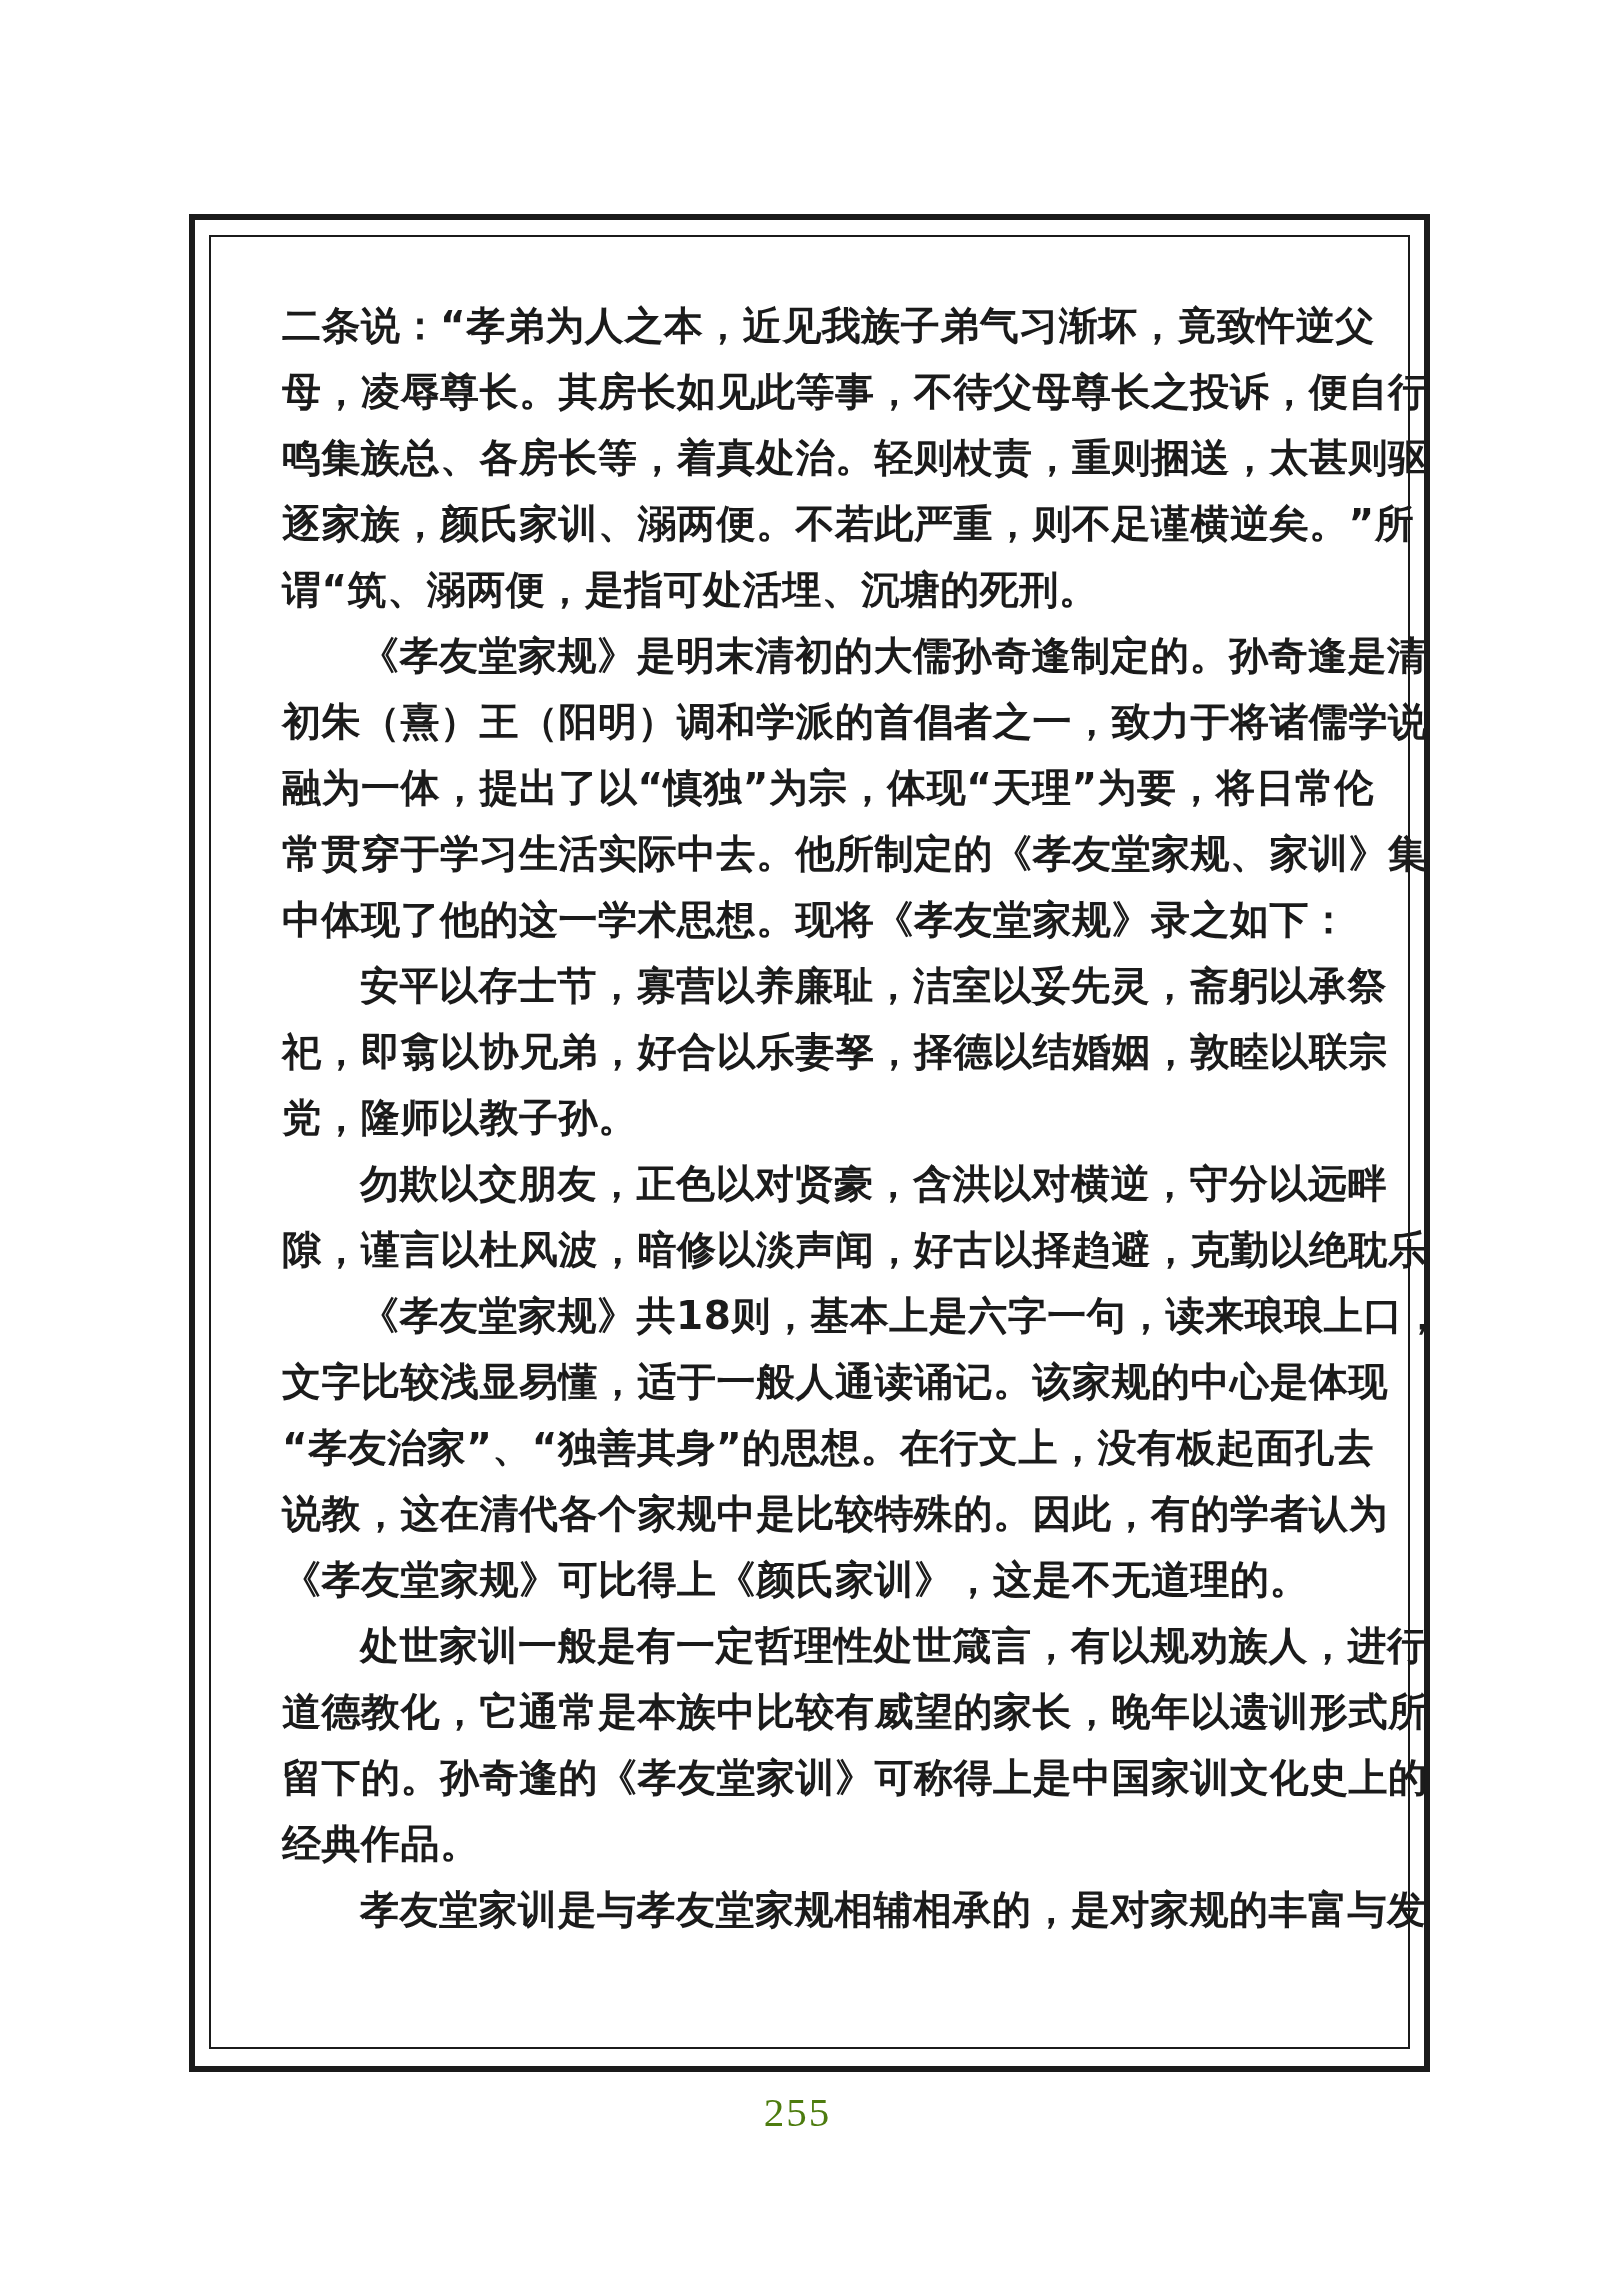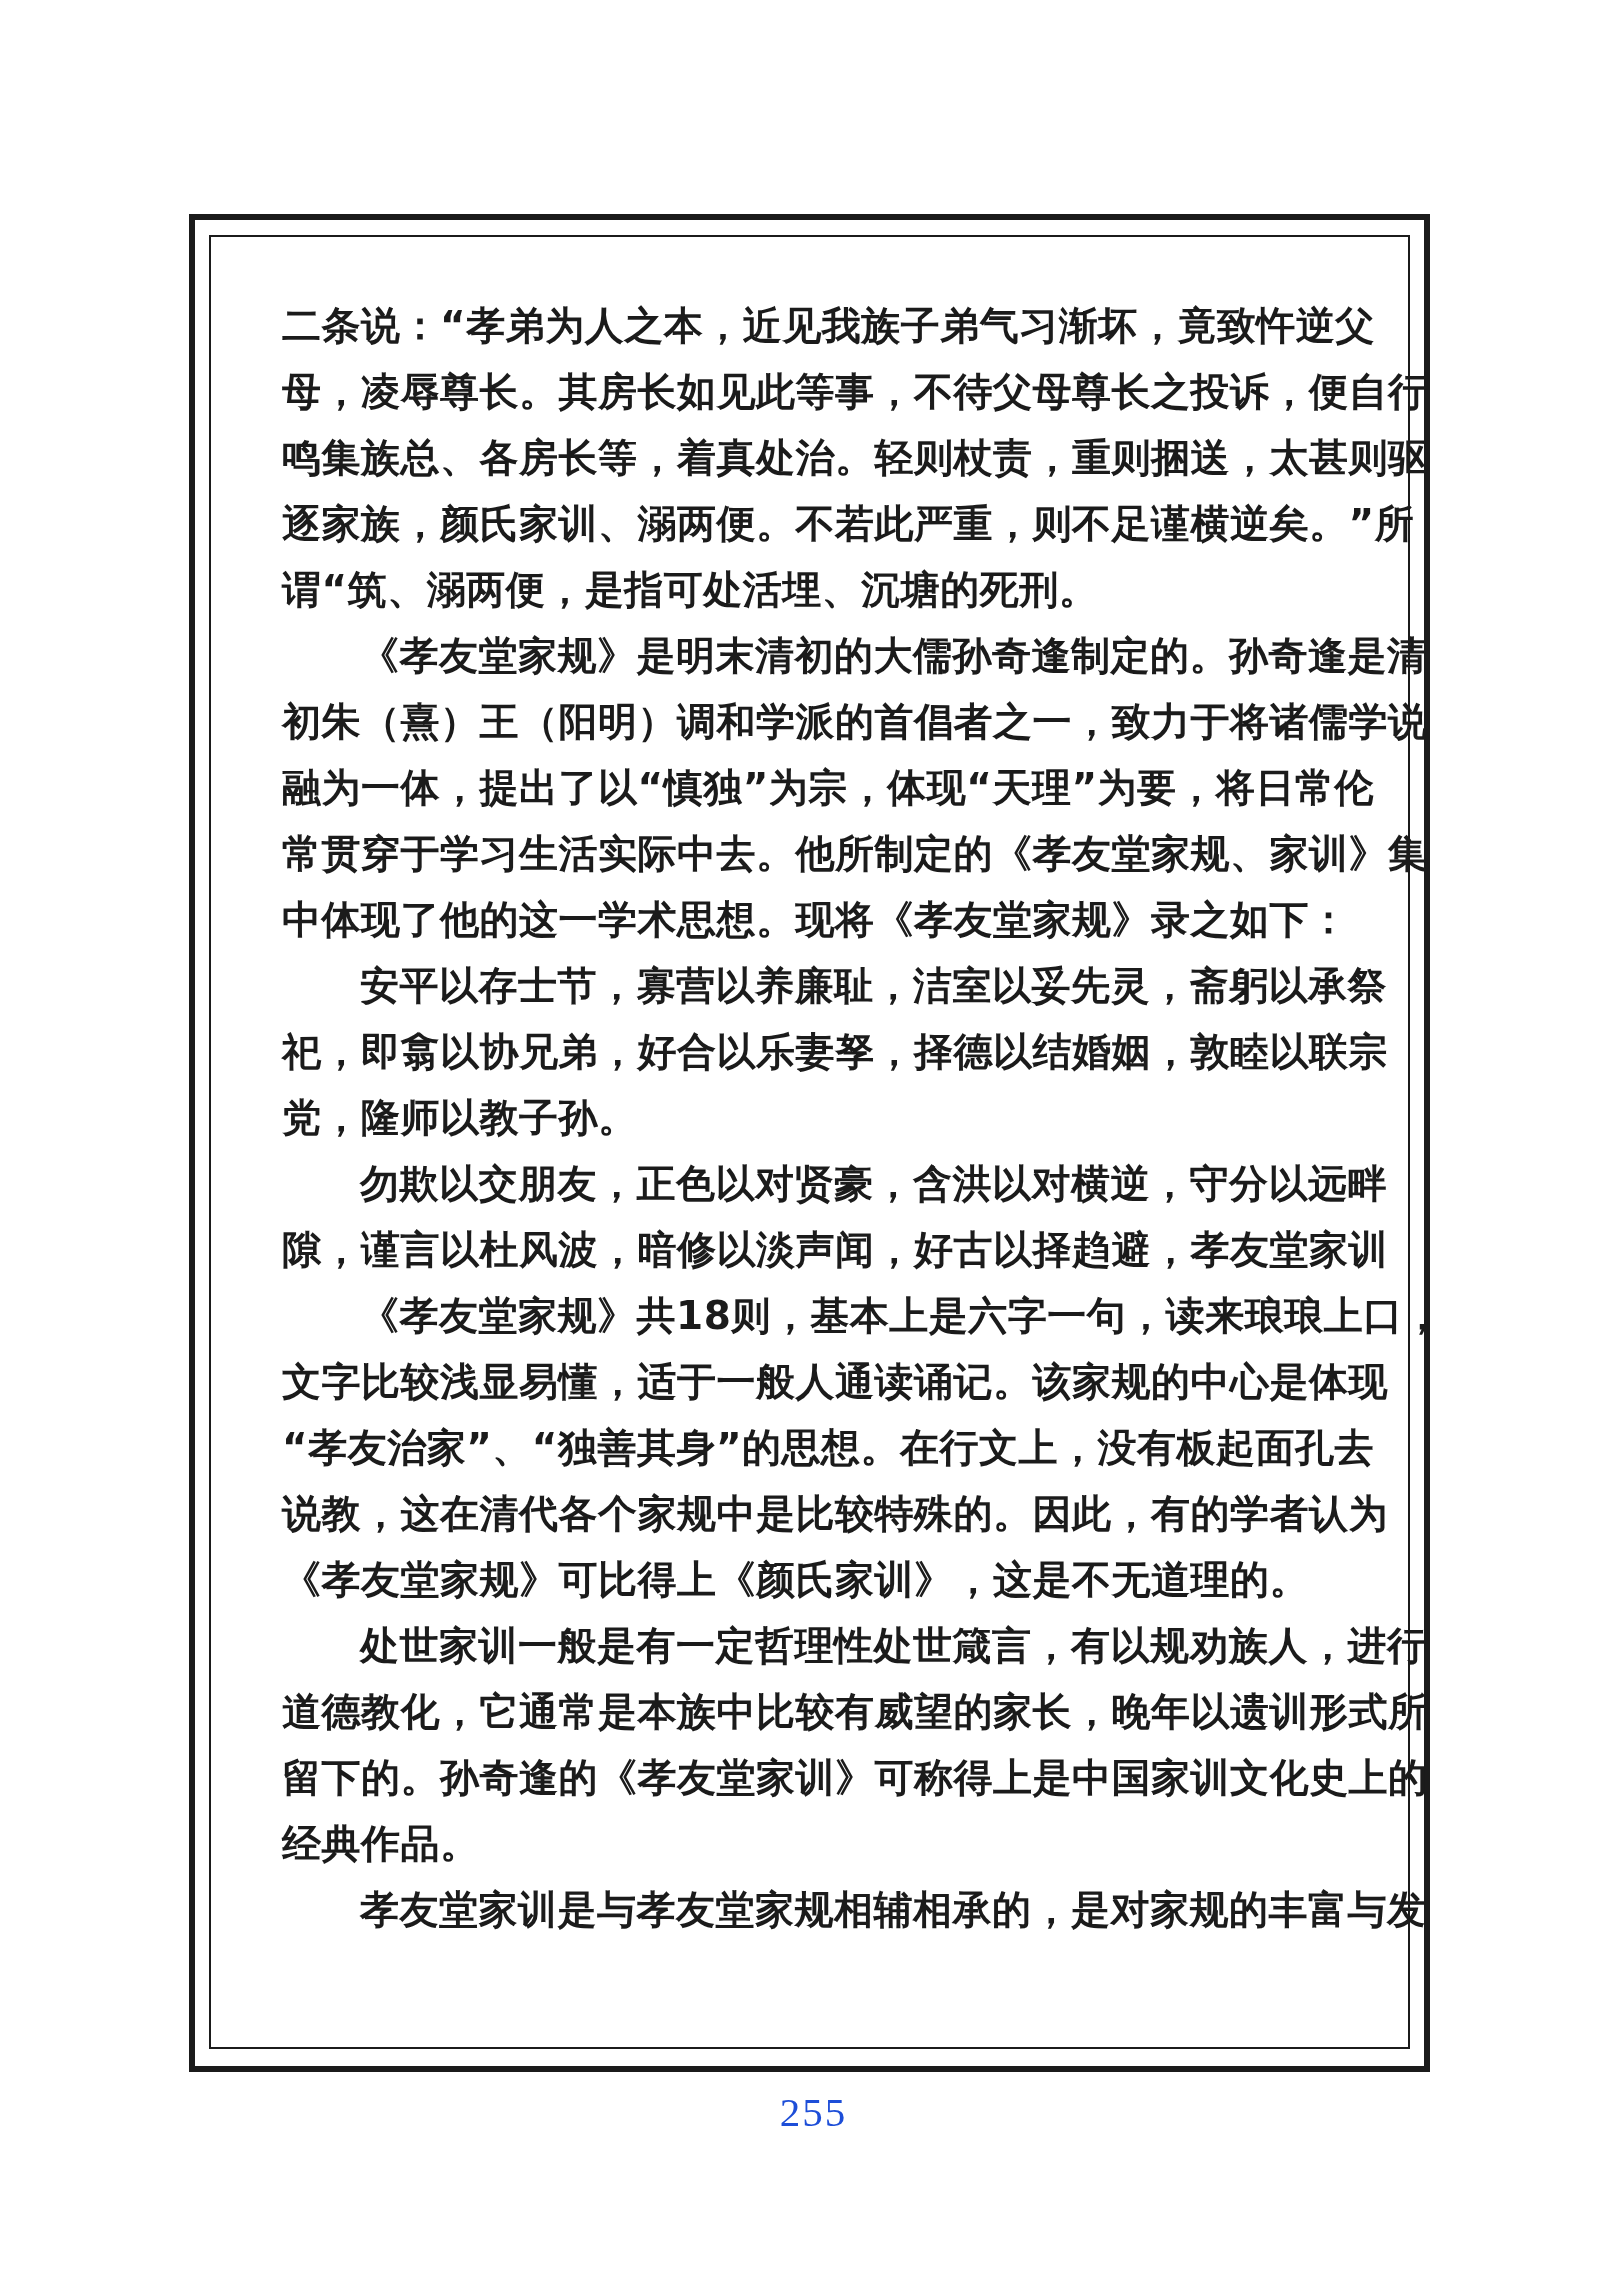--- a/index.html
+++ b/index.html
@@ -44,28 +44,28 @@
     font-weight: bold;
     letter-spacing: 0.5px;
     white-space: nowrap;
     color: #1b1b1b;
   }
   .text-line.indent {
     padding-left: 78px;
   }
   .page-number {
     position: absolute;
-    left: 192px;
+    left: 176px;
     top: 2088px;
     width: 1243px;
     text-align: center;
     font-family: "Liberation Serif", serif;
     font-size: 41px;
     font-weight: normal;
-    color: #1d4ed8;
+    color: #4d7c0f;
     letter-spacing: 2px;
   }
 </style>
 </head>
 <body>
 
 <div class="page">
   <div class="frame-outer"></div>
   <div class="frame-inner"></div>
 
@@ -77,21 +77,21 @@
       <div class="text-line">谓“筑、溺两便，是指可处活埋、沉塘的死刑。</div>
       <div class="text-line indent">《孝友堂家规》是明末清初的大儒孙奇逢制定的。孙奇逢是清</div>
       <div class="text-line">初朱（熹）王（阳明）调和学派的首倡者之一，致力于将诸儒学说</div>
       <div class="text-line">融为一体，提出了以“慎独”为宗，体现“天理”为要，将日常伦</div>
       <div class="text-line">常贯穿于学习生活实际中去。他所制定的《孝友堂家规、家训》集</div>
       <div class="text-line">中体现了他的这一学术思想。现将《孝友堂家规》录之如下：</div>
       <div class="text-line indent">安平以存士节，寡营以养廉耻，洁室以妥先灵，斋躬以承祭</div>
       <div class="text-line">祀，即翕以协兄弟，好合以乐妻孥，择德以结婚姻，敦睦以联宗</div>
       <div class="text-line">党，隆师以教子孙。</div>
       <div class="text-line indent">勿欺以交朋友，正色以对贤豪，含洪以对横逆，守分以远畔</div>
-      <div class="text-line">隙，谨言以杜风波，暗修以淡声闻，好古以择趋避，孝友堂家训</div>
+      <div class="text-line">隙，谨言以杜风波，暗修以淡声闻，好古以择趋避，克勤以绝耽乐</div>
       <div class="text-line indent">《孝友堂家规》共18则，基本上是六字一句，读来琅琅上口，</div>
       <div class="text-line">文字比较浅显易懂，适于一般人通读诵记。该家规的中心是体现</div>
       <div class="text-line">“孝友治家”、“独善其身”的思想。在行文上，没有板起面孔去</div>
       <div class="text-line">说教，这在清代各个家规中是比较特殊的。因此，有的学者认为</div>
       <div class="text-line">《孝友堂家规》可比得上《颜氏家训》，这是不无道理的。</div>
       <div class="text-line indent">处世家训一般是有一定哲理性处世箴言，有以规劝族人，进行</div>
       <div class="text-line">道德教化，它通常是本族中比较有威望的家长，晚年以遗训形式所</div>
       <div class="text-line">留下的。孙奇逢的《孝友堂家训》可称得上是中国家训文化史上的</div>
       <div class="text-line">经典作品。</div>
       <div class="text-line indent">孝友堂家训是与孝友堂家规相辅相承的，是对家规的丰富与发</div>

